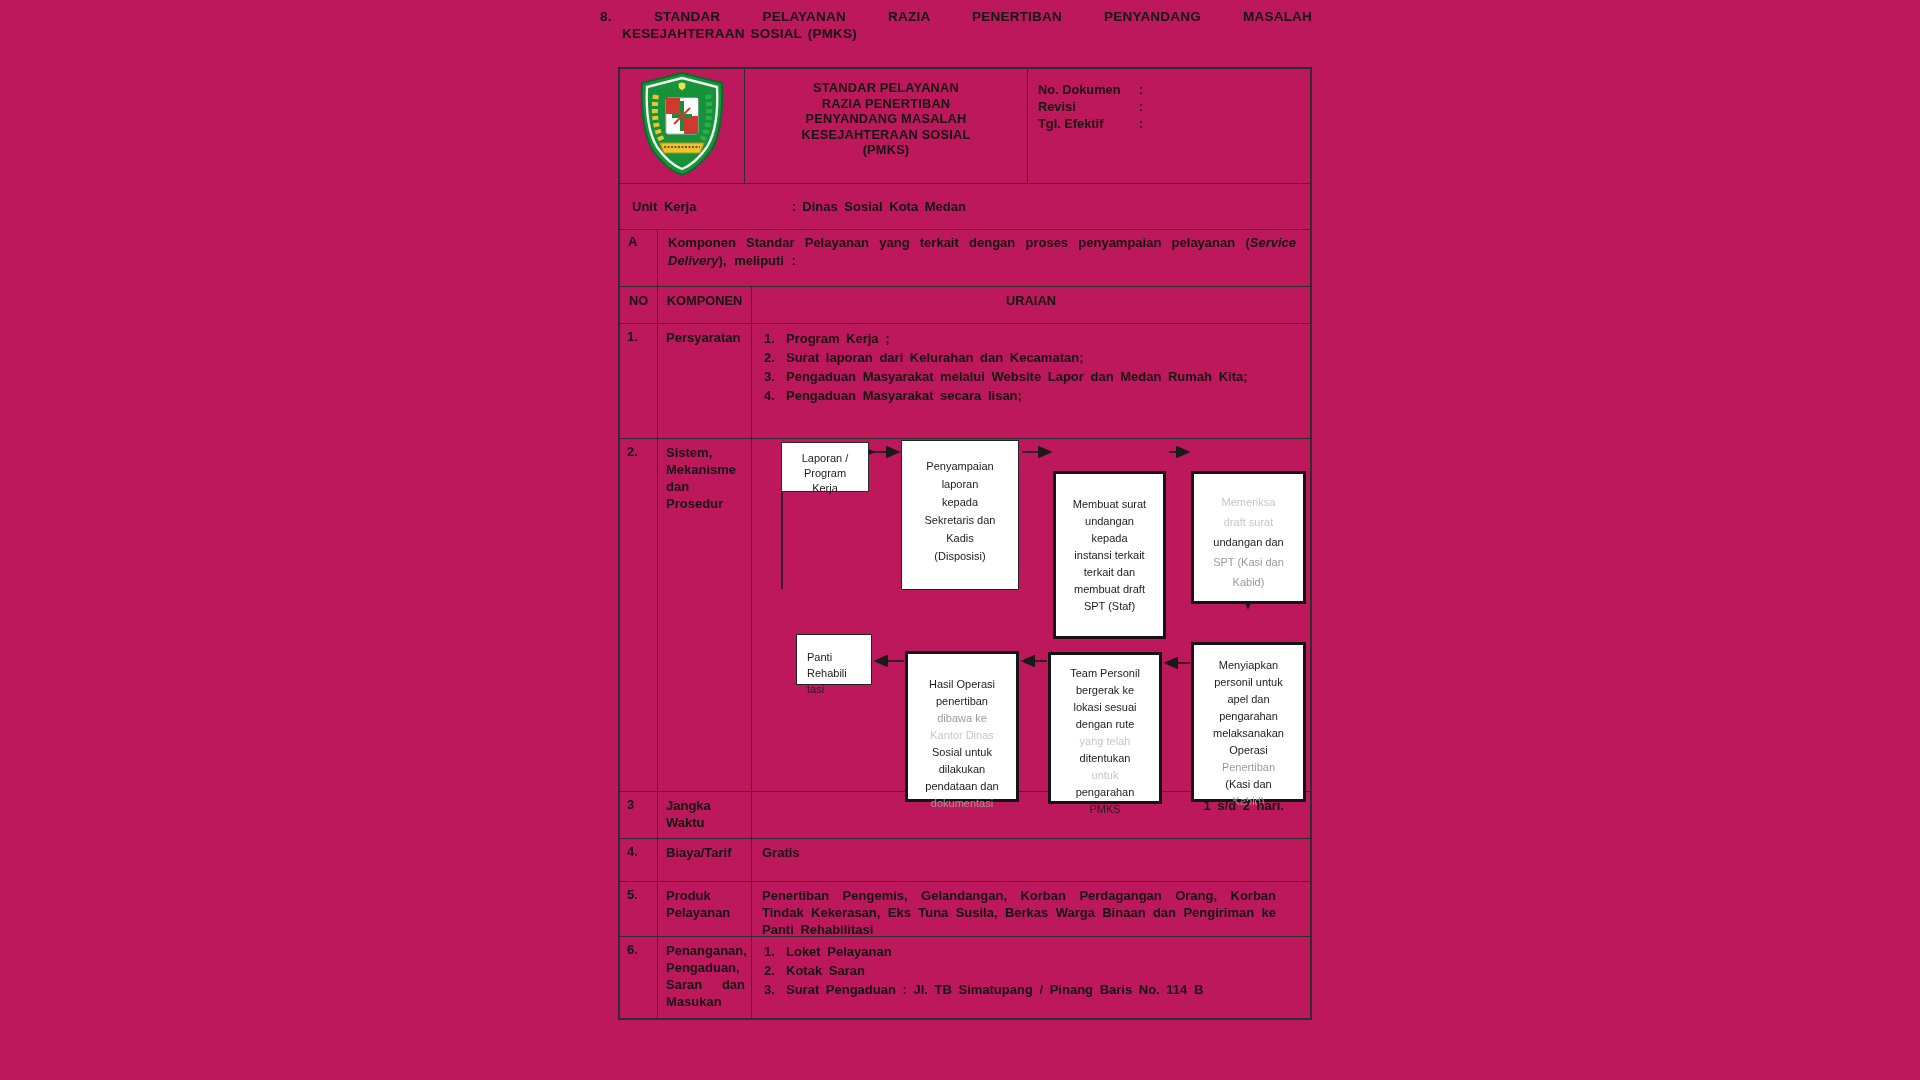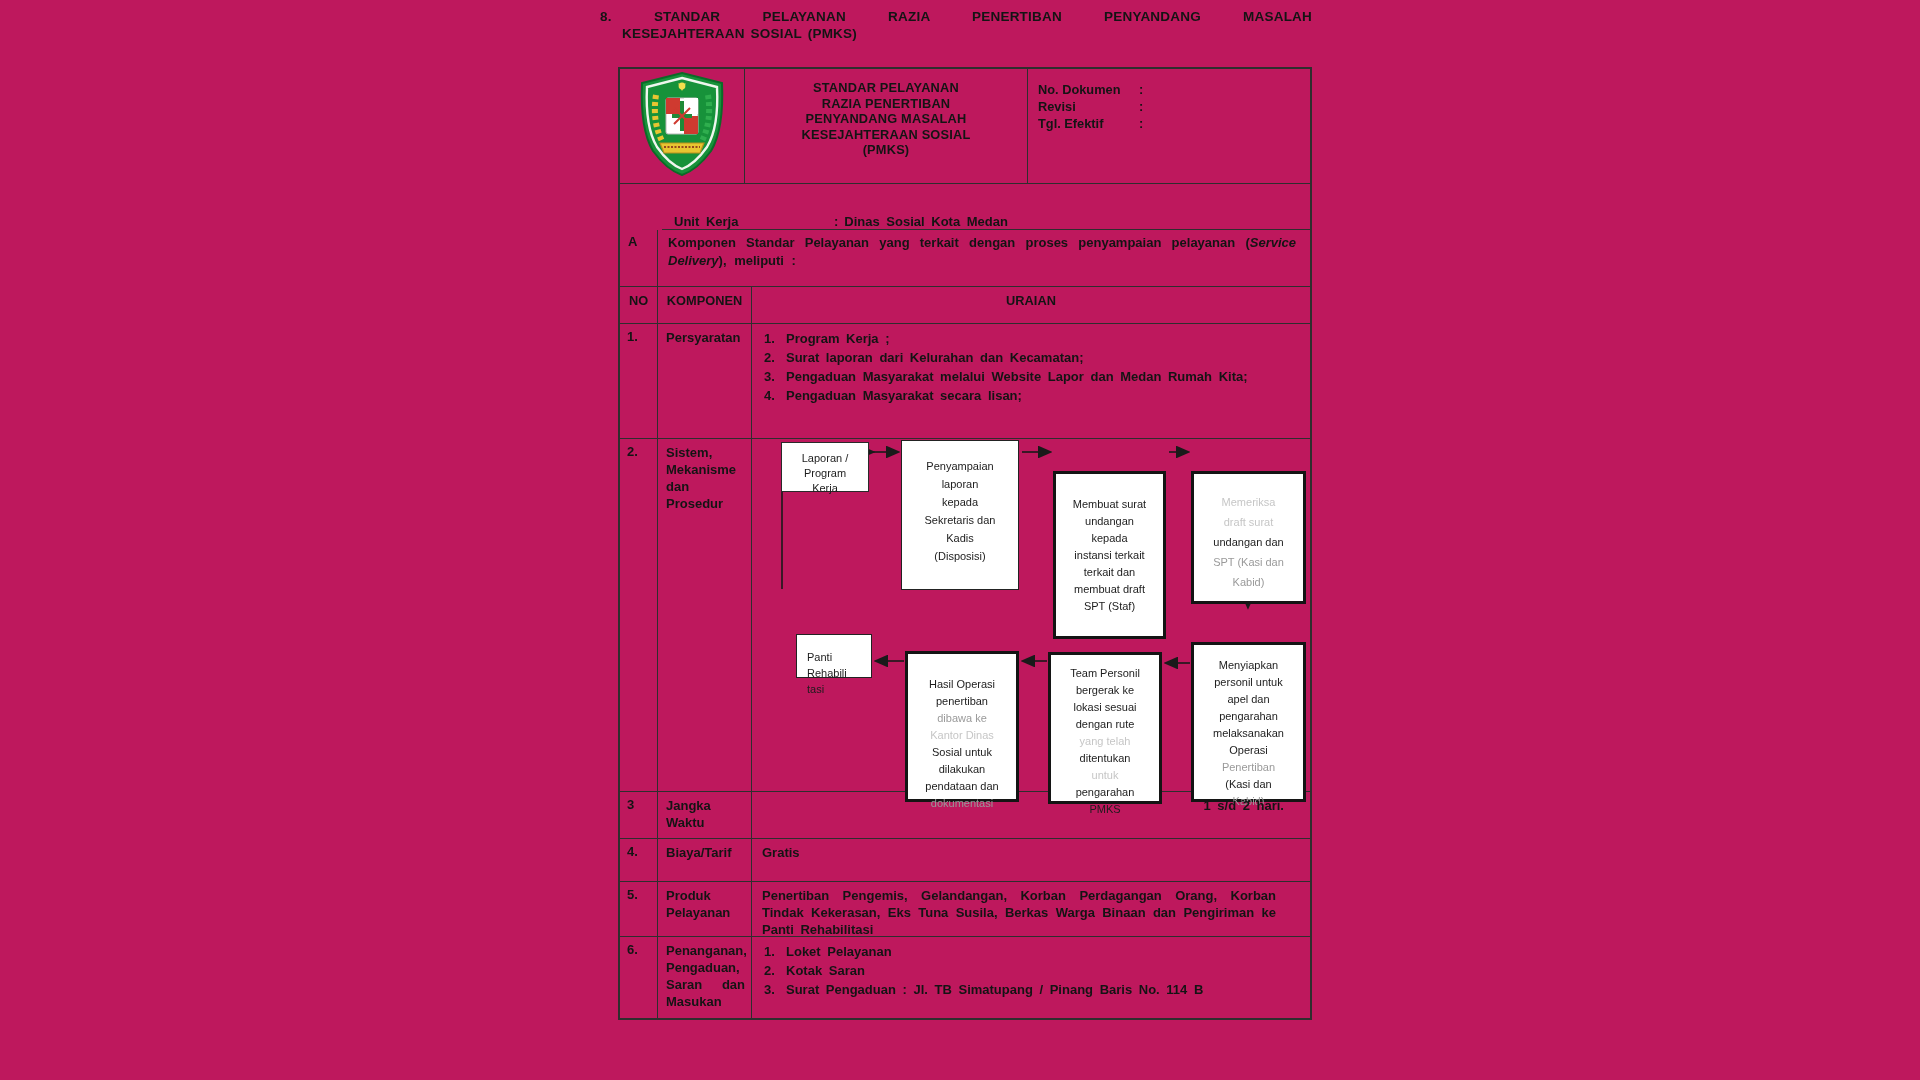--- a/index.html
+++ b/index.html
@@ -22,21 +22,21 @@
   .c-komp{width:94px;padding:5px 6px 0 8px;font-size:13px;font-weight:700;line-height:17px;}
   .c-ur{flex:1;position:relative;}
   
   .r-header{height:115px;}
   .logo-cell{width:125px;display:flex;align-items:center;justify-content:center;}
   .title-cell{width:283px;text-align:center;padding-top:11px;font-size:12.8px;font-weight:700;line-height:15.5px;letter-spacing:.2px;}
   .info-cell{flex:1;padding:12px 0 0 10px;font-size:12.8px;font-weight:700;line-height:17px;}
   .info-line{display:flex;}
   .info-label{width:101px;}
   
-  .r-unit{height:46px;align-items:flex-end;margin-left:42px;}
+  .r-unit{height:46px;align-items:center;}
   .unit-wrap{display:flex;padding-left:12px;font-size:13px;font-weight:700;word-spacing:3px;}
   .unit-label{width:160px;}
   .unit-value{margin-left:6px;}
   
   .r-a{height:57px;}
   .a-no{width:38px;padding:4px 0 0 8px;font-size:13px;font-weight:700;}
   .a-text{flex:1;padding:4px 14px 0 10px;font-size:13px;font-weight:700;line-height:18px;
           word-spacing:4px;text-align:justify;}
   .a-text .it{font-style:italic;}
   
@@ -219,21 +219,21 @@
             </div>
 
             <div class="fbox thick" style="left:439px;top:0px;width:115px;height:133px;padding-top:18px;line-height:20px;">
               <span class="ln vfaint">Memeriksa</span>
               <span class="ln vfaint">draft surat</span>
               <span class="ln">undangan dan</span>
               <span class="ln mid">SPT (Kasi dan</span>
               <span class="ln mid">Kabid)</span>
             </div>
 
-            <div class="fbox med" style="left:44px;top:195px;width:76px;height:44px;padding:14px 0 0 10px;line-height:16px;text-align:left;">
+            <div class="fbox med" style="left:44px;top:195px;width:76px;height:51px;padding:14px 0 0 10px;line-height:16px;text-align:left;">
               <span class="ln">Panti</span>
               <span class="ln">Rehabili</span>
               <span class="ln">tasi</span>
             </div>
 
             <div class="fbox thick" style="left:153px;top:180px;width:114px;height:151px;padding-top:22px;line-height:17px;">
               <span class="ln">Hasil Operasi</span>
               <span class="ln">penertiban</span>
               <span class="ln mid">dibawa ke</span>
               <span class="ln vfaint">Kantor Dinas</span>

